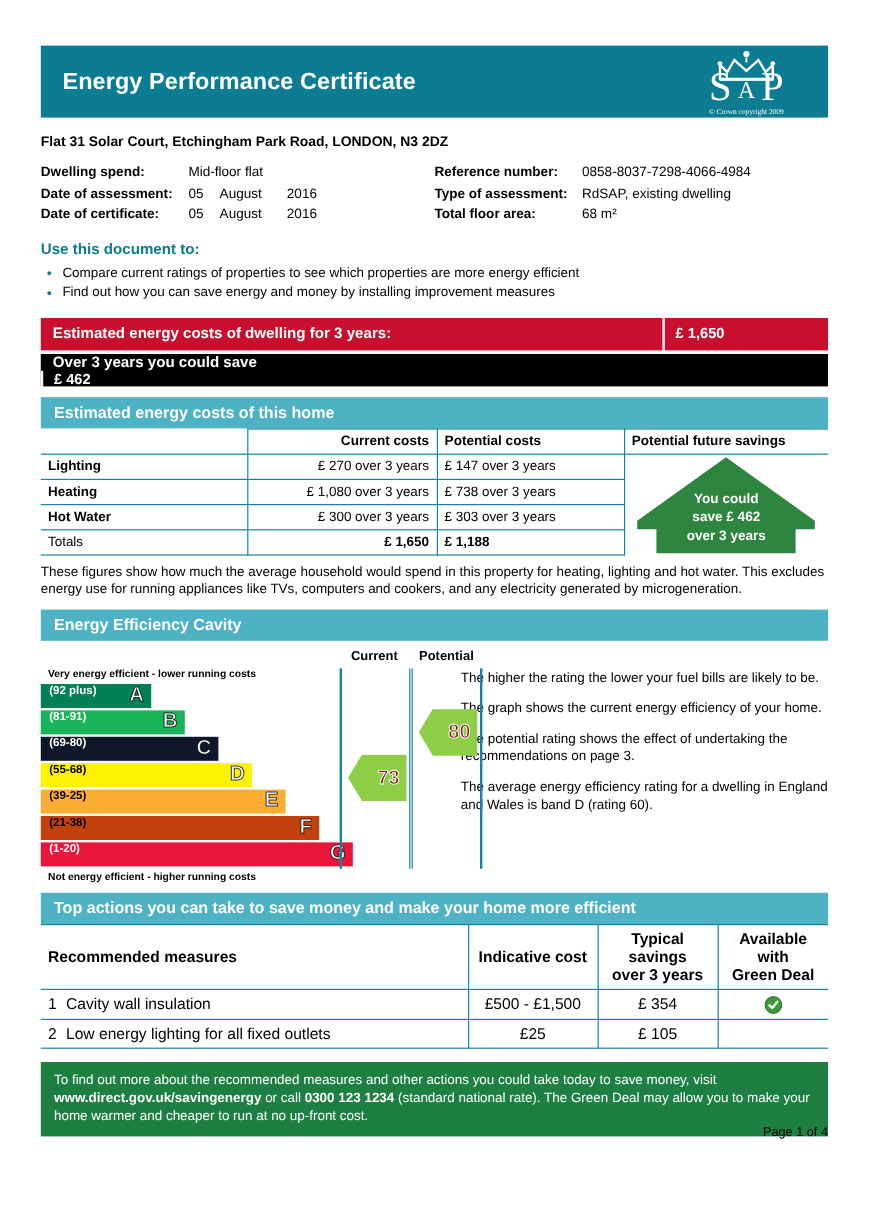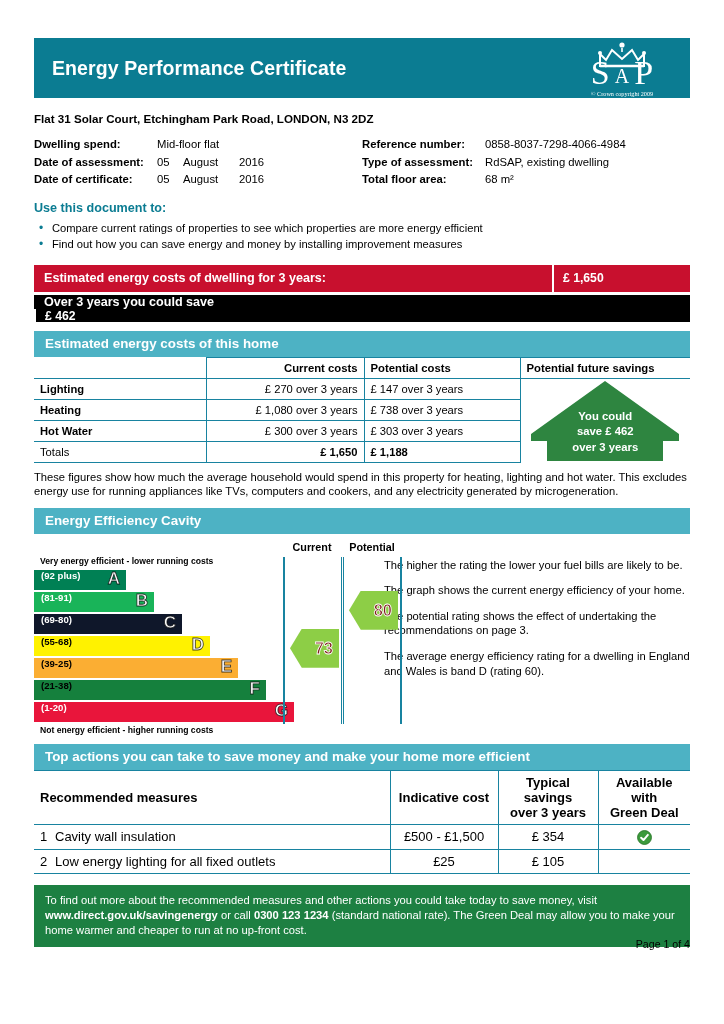--- a/index.html
+++ b/index.html
@@ -509,21 +509,21 @@
           <span class="band-letter">C</span>
         </div>
         <div class="band" style="background:#fff200;width:176px;">
           <span class="band-range" style="color:#000;">(55-68)</span>
           <span class="band-letter">D</span>
         </div>
         <div class="band" style="background:#fbae33;width:204px;">
           <span class="band-range" style="color:#000;">(39-25)</span>
           <span class="band-letter">E</span>
         </div>
-        <div class="band" style="background:#15803d;width:232px;">
+        <div class="band" style="background:#c2410c;width:232px;">
           <span class="band-range" style="color:#000;">(21-38)</span>
           <span class="band-letter">F</span>
         </div>
         <div class="band" style="background:#e9153b;width:260px;">
           <span class="band-range">(1-20)</span>
           <span class="band-letter">G</span>
         </div>
       </div>
       <div class="eff-note bottom">Not energy efficient - higher running costs</div>
 

